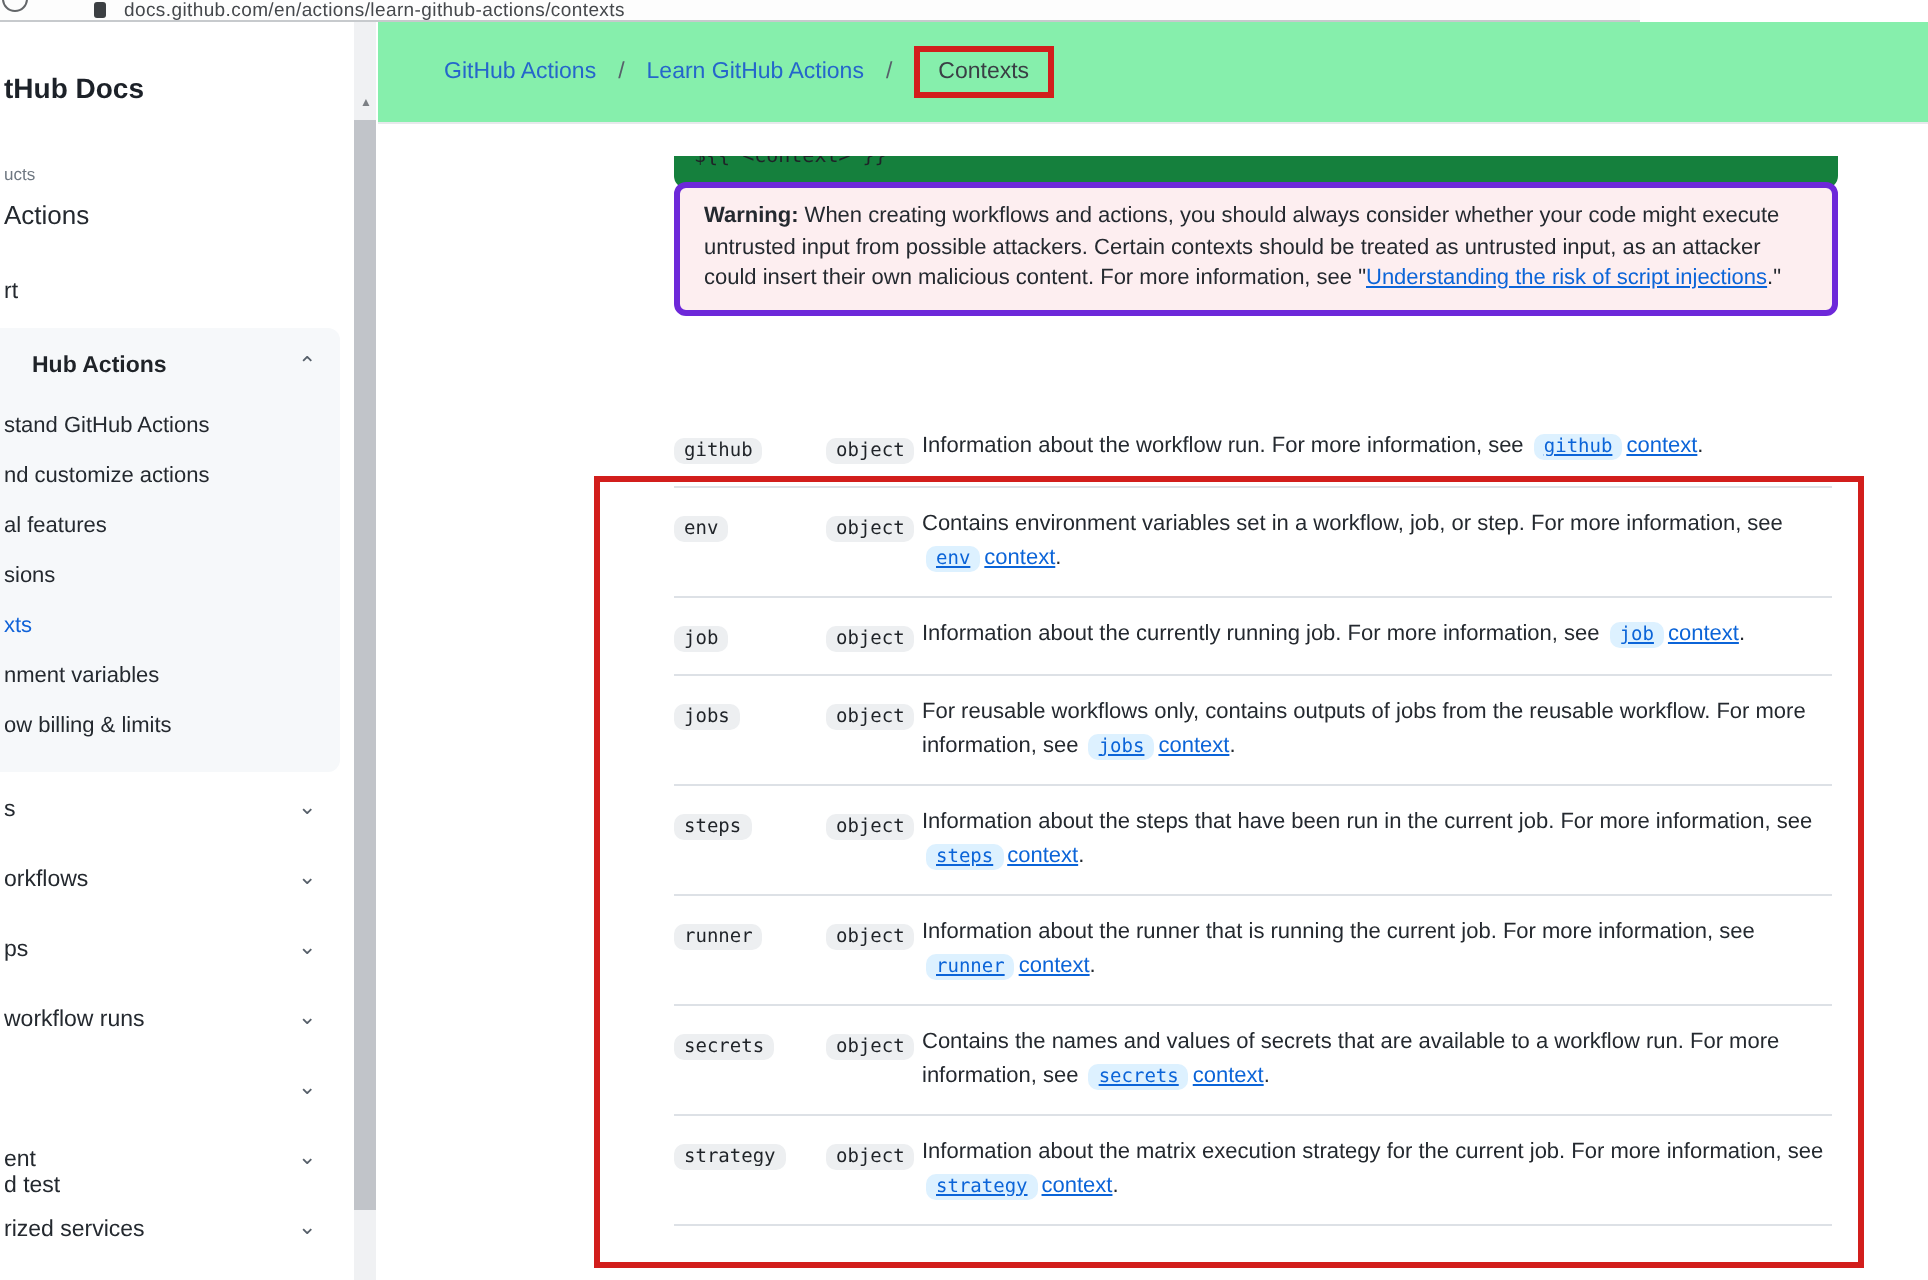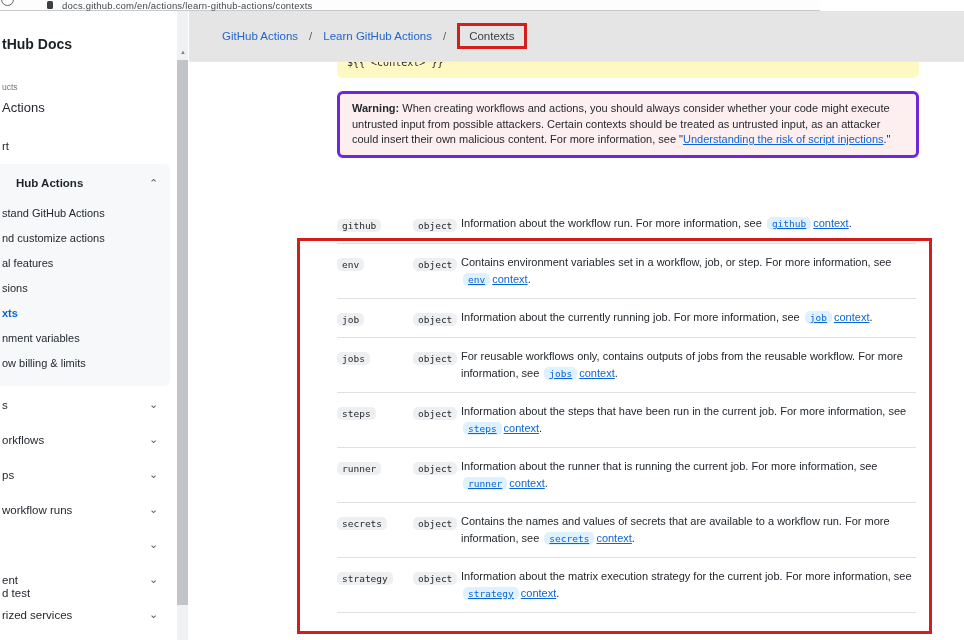--- a/index.html
+++ b/index.html
@@ -17,39 +17,39 @@
   .url-text { left:62px; top:0; font-size:9.5px; line-height:11px; color:#45484c; letter-spacing:.2px; white-space:nowrap; }
 
   
   .sb-logo { left:2px; top:36px; font-size:14px; font-weight:700; color:#1c2128; }
   .sb-eyebrow { left:2px; top:82px; font-size:8.5px; color:#6e7781; }
   .sb-product { left:2px; top:100px; font-size:13px; color:#24292f; }
   .sb-start { left:2px; top:140px; font-size:11.5px; color:#24292f; }
   .sb-group { left:0; top:164px; width:170px; height:222px; background:#f6f8fa; border-radius:0 6px 6px 0; }
   .sb-group-label { left:16px; top:177px; font-size:11.5px; font-weight:700; color:#1f2328; }
   .sb-item { left:2px; font-size:11px; color:#24292f; white-space:nowrap; }
-  .sb-item.active { color:#0f62d8; font-weight:700; }
+  .sb-item.active { color:#0f62d8; font-weight:400; }
   .sb-section { left:2px; font-size:11.5px; color:#24292f; white-space:nowrap; }
   .chev { left:149px; font-size:11px; color:#57606a; line-height:10px; }
 
   
   .scroll-track { left:177px; top:11px; width:11px; height:629px; background:#f0f1f3; }
   .scroll-arrow { left:180px; top:49px; font-size:6px; color:#7c8085; }
   .scroll-thumb { left:177px; top:60px; width:11px; height:545px; background:#c1c4c9; }
 
   
-  .main-header { left:189px; top:11px; width:775px; height:51px; background:#e5e5e5; border-bottom:1px solid #e7e9ec; z-index:3; }
+  .main-header { left:189px; top:11px; width:775px; height:51px; background:#86efac; border-bottom:1px solid #e7e9ec; z-index:3; }
   .breadcrumb { position:absolute; left:33px; top:12px; display:flex; align-items:center; gap:11px; font-size:11.5px; }
   .crumb-link { color:#2566cb; text-decoration:none; cursor:pointer; }
   .crumb-sep { color:#57606a; }
   .crumb-current { color:#3a3f45; border:3px solid #d21e1c; padding:4px 9px; }
 
   
   .content { left:189px; top:62px; width:775px; height:578px; overflow:hidden; }
-  .code-block { position:absolute; left:148px; top:0; width:582px; height:16px; background:#fef9c3; border-radius:0 0 6px 6px; overflow:hidden; }
+  .code-block { position:absolute; left:148px; top:16px; width:582px; height:16px; background:#15803d; border-radius:0 0 6px 6px; overflow:hidden; }
   .code-block code { display:block; margin:-5px 0 0 10px; font-family:"DejaVu Sans Mono","Liberation Mono",monospace; font-size:10px; color:#1f2328; }
   .warning { position:absolute; left:148px; top:29px; width:582px; padding:7px 12px; background:#fdeef0; border:3px solid #6d28d9; border-radius:6px; font-size:11px; line-height:15.5px; color:#24292f; }
   .warning b { font-weight:700; }
   .t-link { color:#0b64d8; text-decoration:underline; cursor:pointer; }
 
   .ctx-table { position:absolute; left:148px; top:143px; width:579px; }
   .t-head, .t-row { display:grid; grid-template-columns:76px 48px 455px; align-items:start; }
   .t-head { padding-bottom:8px; border-bottom:1px solid #cfd5db; font-size:11px; color:#24292f; line-height:15px; }
   .th-name span { display:inline-block; max-width:48px; }
   .t-row { padding:10px 0; border-bottom:1px solid #dde1e6; }

